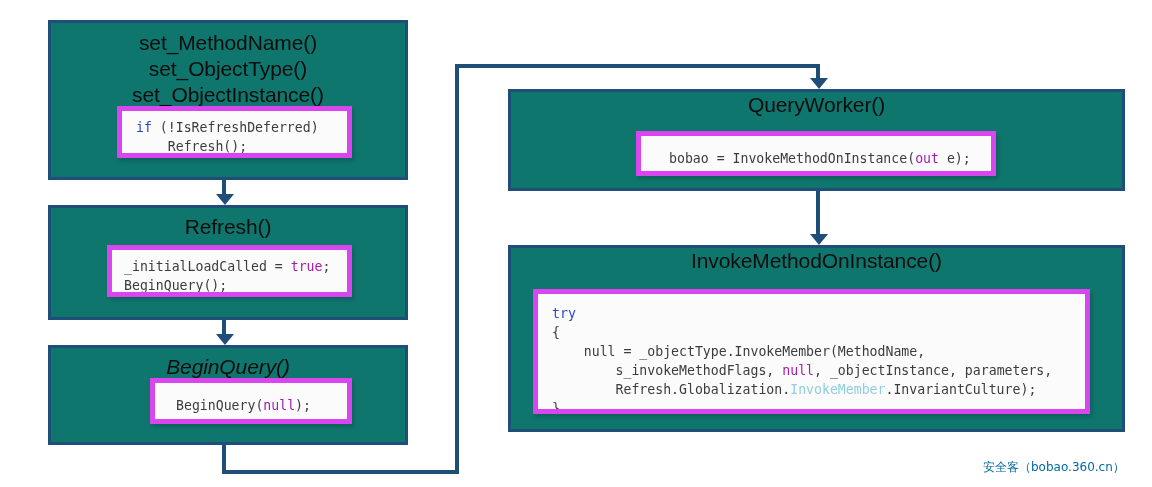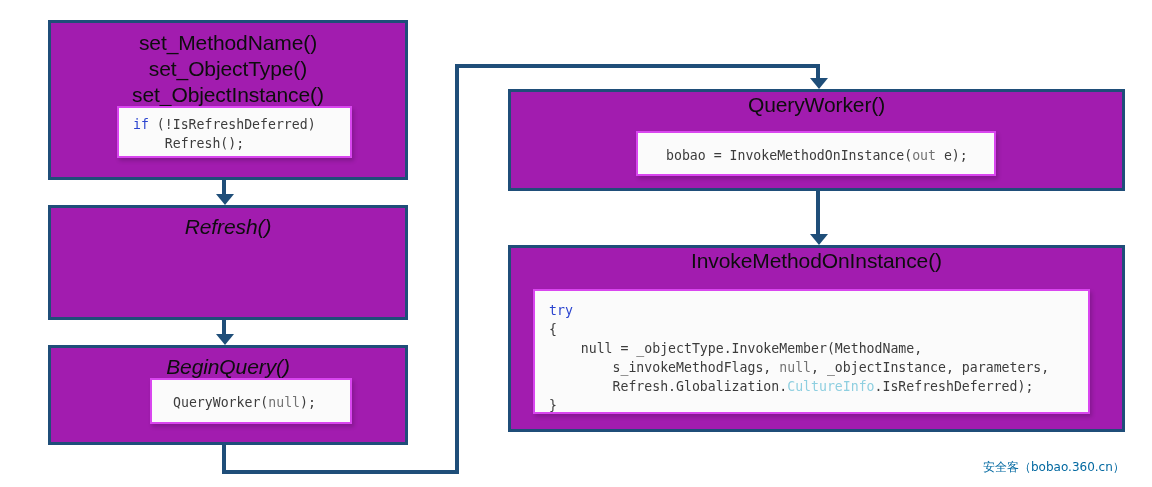--- a/index.html
+++ b/index.html
@@ -14,50 +14,50 @@
     background: #ffffff;
     overflow: hidden;
     font-family: "Liberation Sans", sans-serif;
   }
 
   
   .flowbox {
     position: absolute;
     box-sizing: border-box;
     border: 3px solid #1F4E79;
-    background: #a21caf;
+    background: #0f766e;
     z-index: 3;
   }
   .flowbox-title {
     text-align: center;
     color: #0d0d0d;
     font-family: "Liberation Sans", sans-serif;
     font-size: 21px;
     line-height: 26px;
     white-space: pre;
     letter-spacing: -0.1px;
   }
 
   
   .codepanel {
     position: absolute;
     box-sizing: border-box;
     background: #fbfbfb;
-    border: 2px solid #d946ef;
+    border: 5px solid #d946ef;
     box-shadow: 2px 3px 4px rgba(0,0,0,0.18);
     font-family: "DejaVu Sans Mono", monospace;
     font-size: 13.2px;
     line-height: 19px;
     color: #3c3c3c;
     white-space: pre;
     overflow: hidden;
     z-index: 5;
   }
   .codepanel .kw   { color: #2b44cf; }
-  .codepanel .lit  { color: #737373; }
+  .codepanel .lit  { color: #a21caf; }
   .codepanel .type { color: #8ecfe0; }
 
   
   .conn {
     position: absolute;
     background: #1F4E79;
     z-index: 2;
   }
   .arrowhead {
     position: absolute;
@@ -102,38 +102,40 @@
 
   <div class="flowbox" style="left:48px; top:20px; width:360px; height:160px;">
     <div class="flowbox-title" style="padding-top:7px;">set_MethodName()
 set_ObjectType()
 set_ObjectInstance()</div>
   </div>
   <div class="codepanel" style="left:117px; top:106px; width:235px; height:52px; padding:7px 0 0 14px;"><span class="kw">if</span><span> (!IsRefreshDeferred)</span>
 <span>    Refresh();</span></div>
 
   <div class="flowbox" style="left:48px; top:205px; width:360px; height:115px;">
-    <div class="flowbox-title" style="padding-top:6px;font-style:italic;">Refresh()</div>
+    <div class="flowbox-title" style="padding-top:6px;">Refresh()</div>
   </div>
+  <div class="codepanel" style="left:107px; top:245px; width:245px; height:52px; padding:7px 0 0 12px;"><span>_initialLoadCalled = </span><span class="lit">true</span><span>;</span>
+<span>BeginQuery();</span></div>
 
   <div class="flowbox" style="left:48px; top:345px; width:360px; height:100px;">
     <div class="flowbox-title" style="padding-top:6px;font-style:italic;">BeginQuery()</div>
   </div>
-  <div class="codepanel" style="left:150px; top:378px; width:202px; height:46px; padding:13px 0 0 21px;"><span>QueryWorker(</span><span class="lit">null</span><span>);</span></div>
+  <div class="codepanel" style="left:150px; top:378px; width:202px; height:46px; padding:13px 0 0 21px;"><span>BeginQuery(</span><span class="lit">null</span><span>);</span></div>
 
   <div class="flowbox" style="left:508px; top:89px; width:617px; height:102px;">
     <div class="flowbox-title" style="">QueryWorker()</div>
   </div>
   <div class="codepanel" style="left:636px; top:131px; width:360px; height:45px; padding:13px 0 0 28px;"><span>bobao = InvokeMethodOnInstance(</span><span class="lit">out</span><span> e);</span></div>
 
   <div class="flowbox" style="left:508px; top:245px; width:617px; height:187px;">
     <div class="flowbox-title" style="">InvokeMethodOnInstance()</div>
   </div>
   <div class="codepanel" style="left:533px; top:289px; width:557px; height:125px; padding:10px 0 0 14px;"><span class="kw">try</span>
 <span>{</span>
 <span>    null = _objectType.InvokeMember(MethodName,</span>
 <span>        s_invokeMethodFlags, </span><span class="lit">null</span><span>, _objectInstance, parameters,</span>
-<span>        Refresh.Globalization.</span><span class="type">CultureInfo</span><span>.IsRefreshDeferred);</span>
+<span>        Refresh.Globalization.</span><span class="type">InvokeMember</span><span>.InvariantCulture);</span>
 <span>}</span></div>
 
   <div class="watermark" style="left:983px; top:459px;">安全客（bobao.360.cn）</div>
 
 </div>
 
 </body></html>

